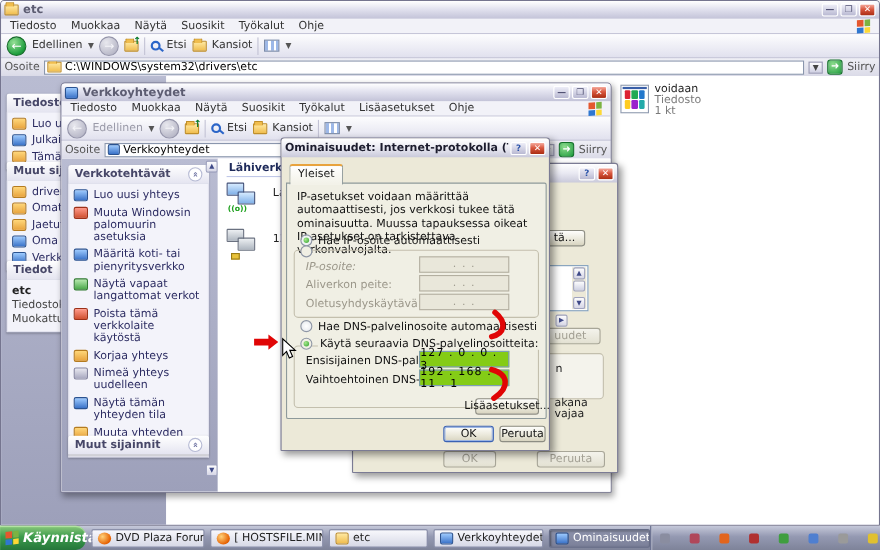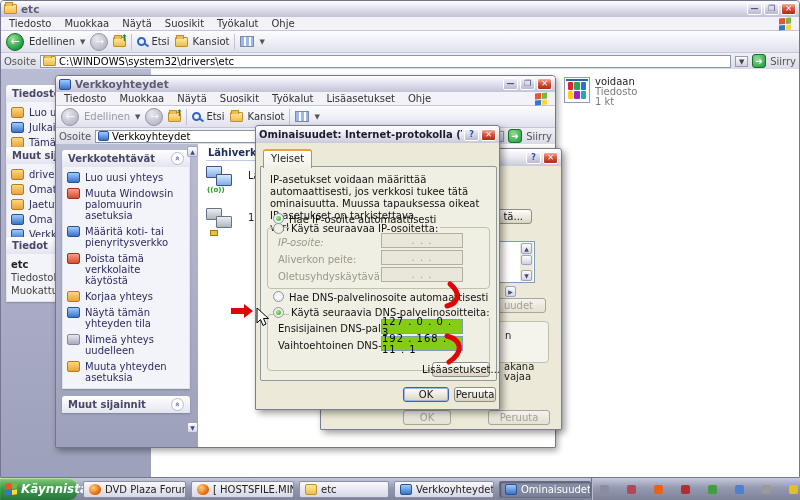--- a/index.html
+++ b/index.html
@@ -333,34 +333,38 @@
               </div>
             <div class="p-item">
                 <span class="mi c3"></span>
                 <span class="lbl">Muuta Windowsin palomuurin asetuksia</span>
               </div>
             <div class="p-item">
                 <span class="mi c2"></span>
                 <span class="lbl">Määritä koti- tai pienyritysverkko</span>
               </div>
             <div class="p-item">
+                <span class="mi c4"></span>
+                <span class="lbl">Näytä vapaat langattomat verkot</span>
+              </div>
+            <div class="p-item">
                 <span class="mi c3"></span>
                 <span class="lbl">Poista tämä verkkolaite käytöstä</span>
               </div>
             <div class="p-item">
                 <span class="mi c1"></span>
                 <span class="lbl">Korjaa yhteys</span>
               </div>
             <div class="p-item">
+                <span class="mi c5"></span>
+                <span class="lbl">Nimeä yhteys uudelleen</span>
+              </div>
+            <div class="p-item">
                 <span class="mi c2"></span>
                 <span class="lbl">Näytä tämän yhteyden tila</span>
-              </div>
-            <div class="p-item">
-                <span class="mi c5"></span>
-                <span class="lbl">Nimeä yhteys uudelleen</span>
               </div>
             <div class="p-item">
                 <span class="mi c1"></span>
                 <span class="lbl">Muuta yhteyden asetuksia</span>
               </div>
           </div>
         </div>
         <div class="panel abs" style="left:6px;top:252px;width:128px;">
           <div class="panel-h">
               <span class="nowrap">Muut sijainnit</span>
@@ -425,21 +429,20 @@
     <div class="tab" style="left:60px;top:23px;margin-top:20px;">Vaihtoehtoinen määritys</div>
     <div class="page" style="left:4px;top:40px;width:237px;height:215px;"></div>
 
     <div class="abs" style="left:14px;top:48px;width:218px;line-height:12px;color:#111;">IP-asetukset voidaan määrittää automaattisesti, jos verkkosi tukee tätä ominaisuutta. Muussa tapauksessa oikeat IP-asetukset on tarkistettava verkonvalvojalta.</div>
 
     <span class="radio sel" style="left:17px;top:87px;"></span>
     <span class="rlabel" style="left:33px;top:88px;">Hae IP-osoite automaattisesti</span>
 
     <div class="gbox" style="left:11px;top:101px;width:223px;height:62px;"></div>
     <span class="radio" style="left:17px;top:97px;background:#f0efe4;"></span>
-    <span class="rlabel" style="left:33px;top:97px;background:#f0efe4;padding:0 2px;">Käytä seuraavaa IP-osoitetta:</span>
     <span class="dlabel" style="left:22px;top:111px;font-style:italic;">IP-osoite:</span>
     <div class="ipf dis" style="left:125px;top:107px;width:82px;">.         .         .</div>
     <span class="dlabel" style="left:22px;top:128px;">Aliverkon peite:</span>
     <div class="ipf dis" style="left:125px;top:124px;width:82px;">.         .         .</div>
     <span class="dlabel" style="left:22px;top:145px;">Oletusyhdyskäytävä:</span>
     <div class="ipf dis" style="left:125px;top:141px;width:82px;">.         .         .</div>
 
     <span class="radio" style="left:17px;top:165px;"></span>
     <span class="rlabel" style="left:33px;top:166px;">Hae DNS-palvelinosoite automaattisesti</span>
 

